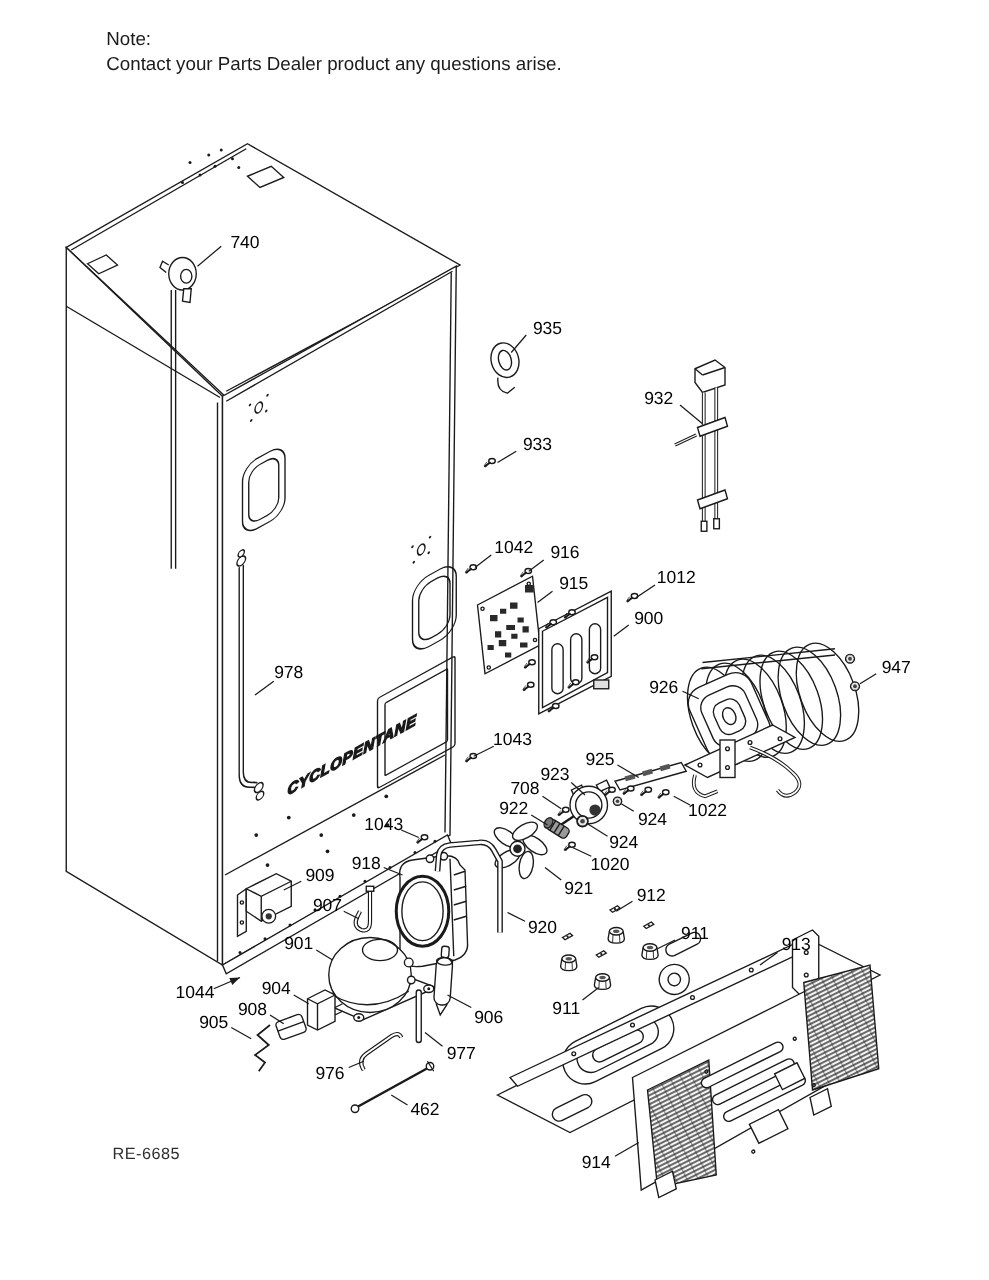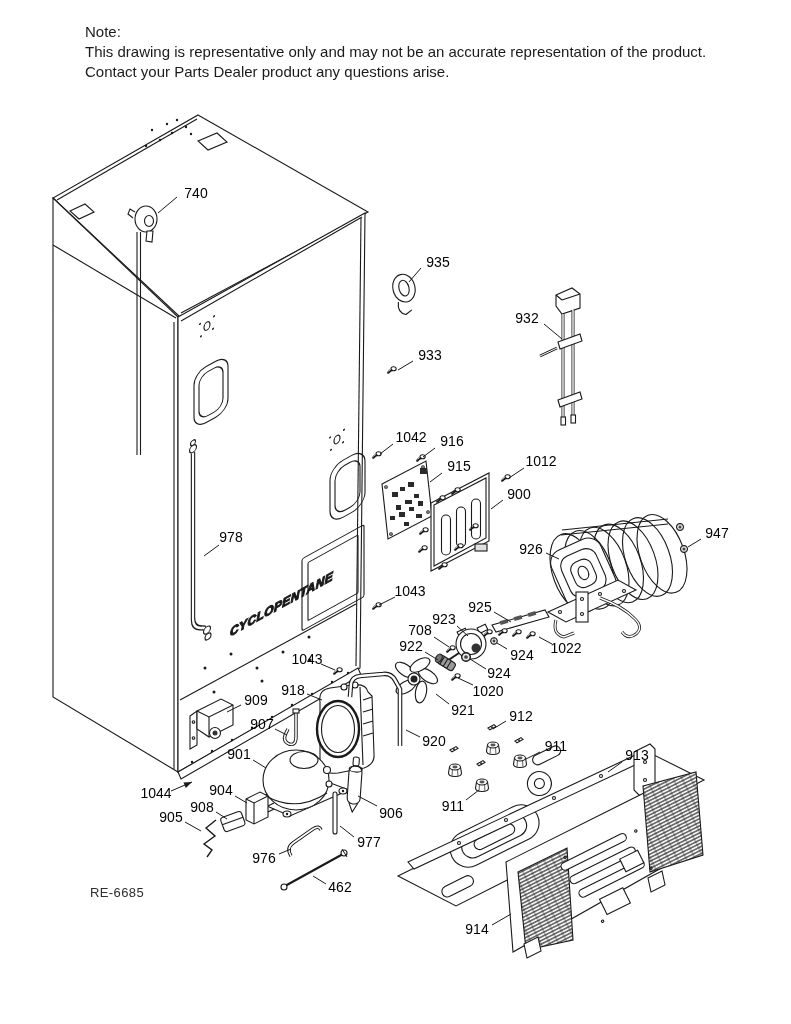--- a/index.html
+++ b/index.html
@@ -1,32 +1,31 @@
 <!DOCTYPE html>
 <html><head>
 <meta charset="utf-8">
 <style>
   html,body{margin:0;padding:0;background:#fff;}
   .stage{position:relative;width:791px;height:1024px;background:#ffffff;overflow:hidden;
          font-family:"Liberation Sans",sans-serif;color:#1c1c1c;}
   .note{position:absolute;left:85px;top:22px;font-size:15px;line-height:20px;color:#1b1b1b;}
   .note div{white-space:nowrap;}
-  .code{position:absolute;left:90px;top:885px;font-size:13px;letter-spacing:.4px;color:#2e2e2e;}
+  .code{position:absolute;left:90px;top:915px;font-size:13px;letter-spacing:.4px;color:#2e2e2e;}
   svg{position:absolute;left:0;top:0;}
   #labels-layer text{font:14px "Liberation Sans",sans-serif;fill:#000;}
   .cyc{font:italic bold 12px "Liberation Sans",sans-serif;fill:#161616;letter-spacing:.4px;}
 </style>
 </head>
 <body>
 
 <div class="stage">
 
   <div class="note">
     <div>Note:</div>
-    <div>This drawing is representative only and may not be an accurate representation of the product.</div>
     <div>Contact your Parts Dealer product any questions arise.</div>
   </div>
 
   <div class="code">RE-6685</div>
 
   <svg width="791" height="1024" viewBox="0 0 791 1024">
     <defs>
       <pattern id="hatch" patternUnits="userSpaceOnUse" width="8" height="3.2" patternTransform="rotate(-26.5)">
         <rect width="8" height="3.2" fill="#f4f4f4"></rect>
         <line x1="0" y1="1.6" x2="8" y2="1.6" stroke="#2b2b2b" stroke-width="1.1"></line>

